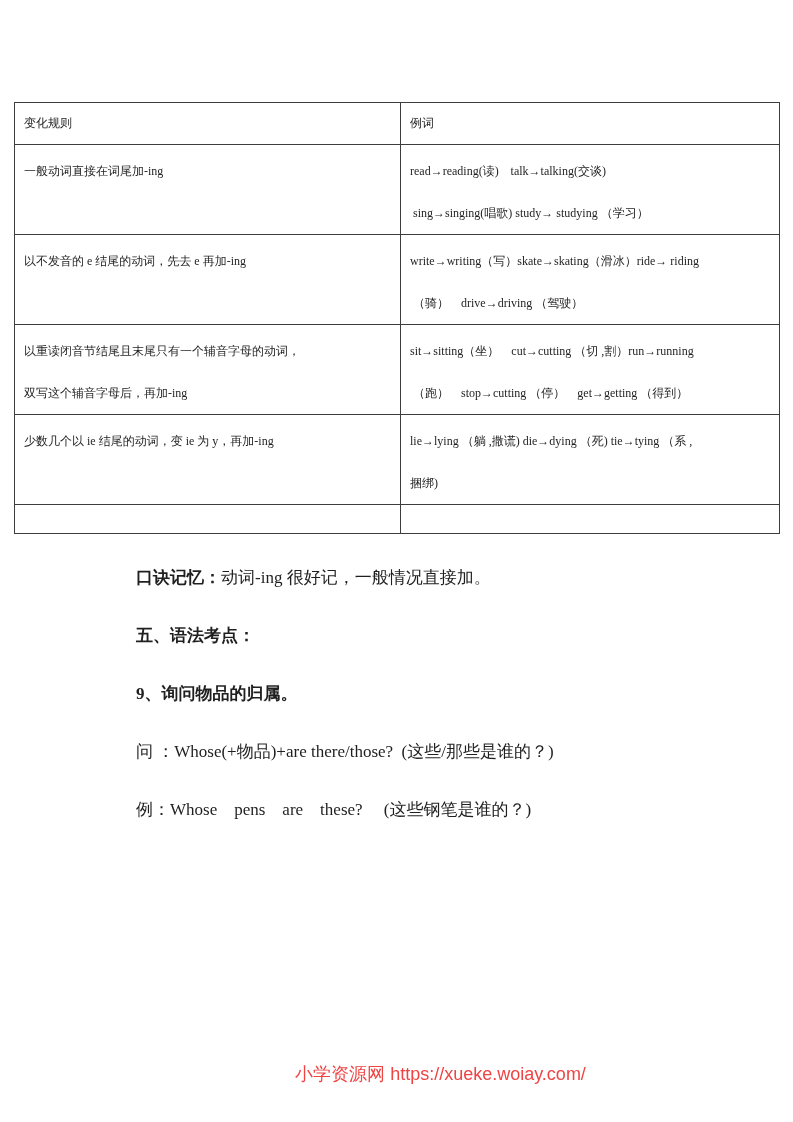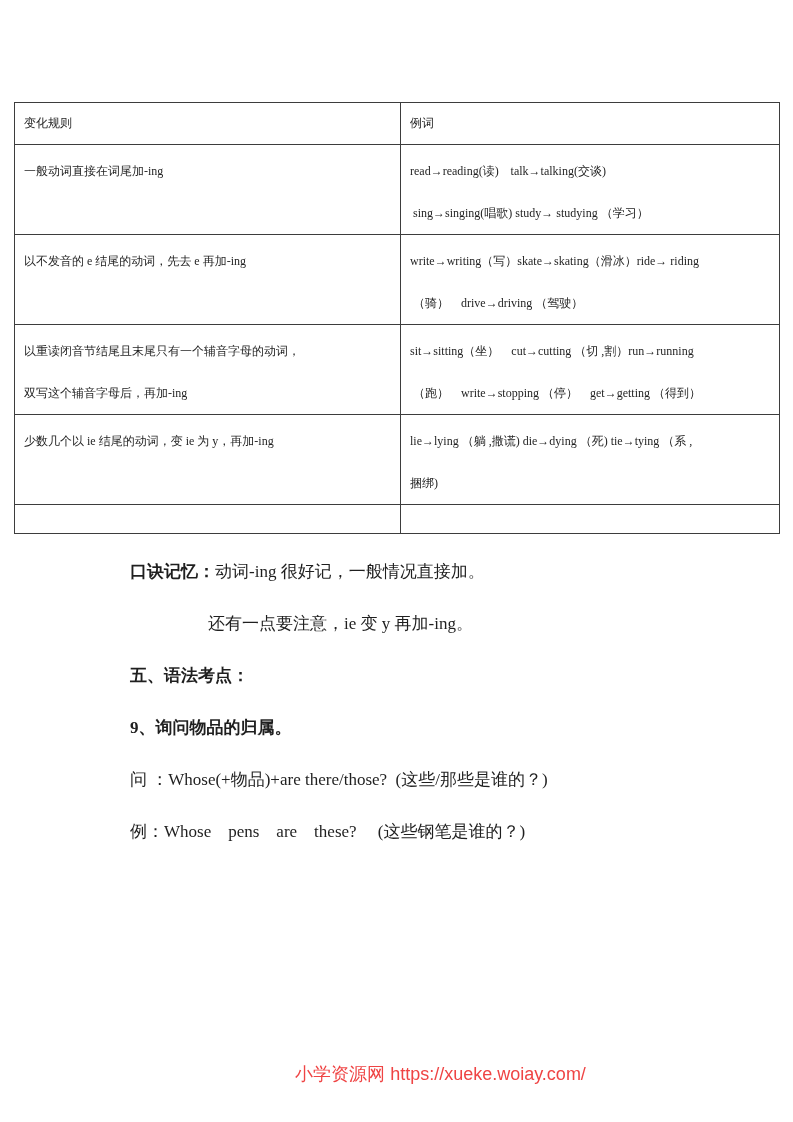--- a/index.html
+++ b/index.html
@@ -39,21 +39,21 @@
     padding:5px 9px 0 9px;
   }
   tr.empty-row { height:29px; }
   tr.empty-row td { padding:0 9px; }
 
   
   .text-block {
     position:absolute; left:120px; top:541px; width:662px;
     font-size:17px; line-height:42px;
   }
-  .text-block p { margin:10px; white-space:pre-wrap; }
+  .text-block p { margin:16px; white-space:pre-wrap; }
   .bold { font-weight:bold; }
   .mnemonic-rest { padding-left:78px; }
   .section-heading, .point-heading { font-weight:bold; }
   .example-answer { padding-left:36px; }
 
   
   .footer {
     position:absolute; left:0; top:1062px; width:793px;
     text-align:center;
     color:#ef4444;
@@ -84,37 +84,36 @@
       </tr>
       <tr class="data-row">
         <td>以不发音的 e 结尾的动词，先去 e 再加-ing</td>
         <td>write→writing（写）skate→skating（滑冰）ride→ riding
  （骑）　drive→driving （驾驶）</td>
       </tr>
       <tr class="data-row">
         <td>以重读闭音节结尾且末尾只有一个辅音字母的动词，
 双写这个辅音字母后，再加-ing</td>
         <td>sit→sitting（坐）　cut→cutting （切 ,割）run→running
- （跑）　write→stopping （停）　get→getting （得到）</td>
+ （跑）　stop→cutting （停）　get→getting （得到）</td>
       </tr>
       <tr class="data-row">
         <td>少数几个以 ie 结尾的动词，变 ie 为 y，再加-ing</td>
         <td>lie→lying （躺 ,撒谎) die→dying （死) tie→tying （系 ,
 捆绑)</td>
       </tr>
       <tr class="empty-row">
         <td></td>
         <td></td>
       </tr>
     </tbody>
   </table>
 
   <div class="text-block">
     <p><span class="bold">口诀记忆：</span><span>动词-ing 很好记，一般情况直接加。</span></p>
-    <p class="mnemonic-rest">还有一点要注意，ie 变 y 再加-ing。</p>
 
     <p class="section-heading">五、语法考点：</p>
     <p class="point-heading">9、询问物品的归属。</p>
     <p>问 ：Whose(+物品)+are there/those?  (这些/那些是谁的？)</p>
     <p>例：Whose　pens　are　these?　 (这些钢笔是谁的？)</p>
   </div>
 
   <div class="footer"><span>小学资源网</span> <span>https://xueke.woiay.com/</span></div>
 
 </div>

